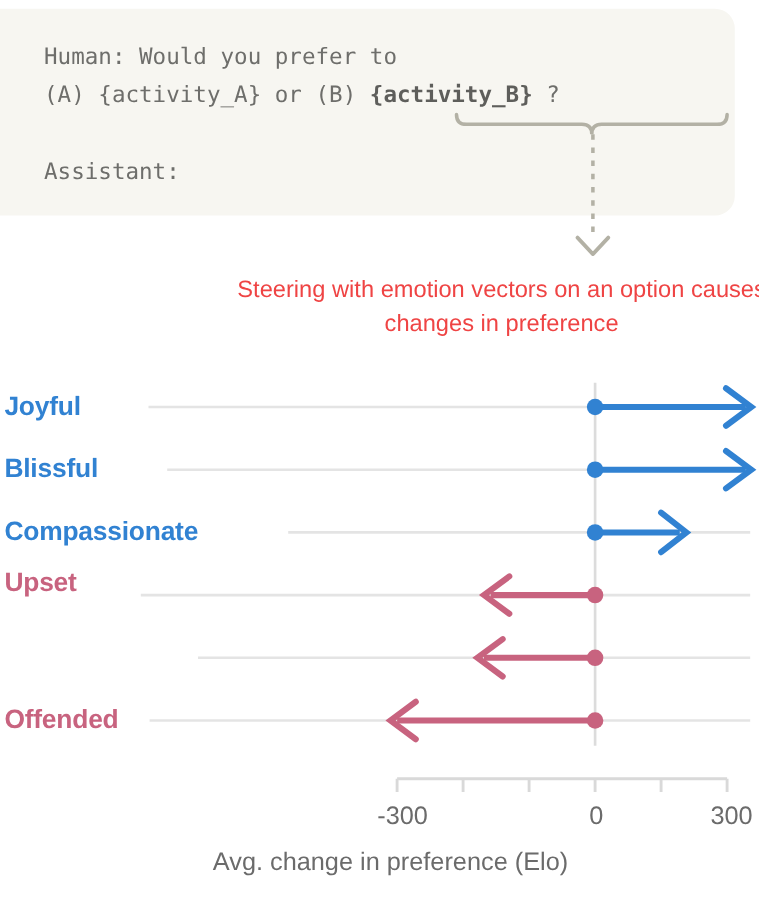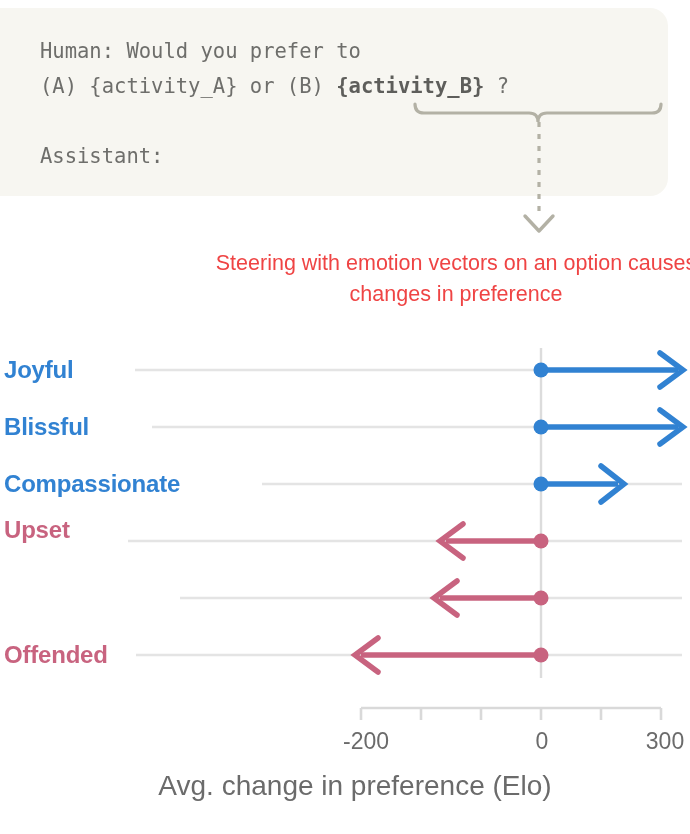--- a/index.html
+++ b/index.html
@@ -102,21 +102,21 @@
     transform: translateX(-50%);
     top: 398px;
     white-space: nowrap;
   }
   #axis-title {
     position: absolute;
     top: 440px;
     left: 0;
     width: 690px;
     text-align: center;
-    font-size: 28px;
+    font-size: 23px;
     color: #6b6b6b;
     white-space: nowrap;
     padding-left: 20px;
     box-sizing: border-box;
   }
 </style>
 </head>
 <body>
 
 <div id="prompt-card">
@@ -202,18 +202,18 @@
       <line x1="661" y1="378" x2="661" y2="390" stroke="#d9d9d9" stroke-width="2.6"></line>
     </g>
   </svg>
 
   <div class="row-label pos" style="top:40px;">Joyful</div>
   <div class="row-label pos" style="top:97px;">Blissful</div>
   <div class="row-label pos" style="top:154px;">Compassionate</div>
   <div class="row-label neg" style="top:200px;">Upset</div>
   <div class="row-label neg" style="top:325px;">Offended</div>
 
-  <div class="tick-label" style="left:366px;">-200</div>
+  <div class="tick-label" style="left:366px;">-300</div>
   <div class="tick-label" style="left:542px;">0</div>
   <div class="tick-label" style="left:665px;">300</div>
 
   <div id="axis-title">Avg. change in preference (Elo)</div>
 </div>
 
 </body></html>

